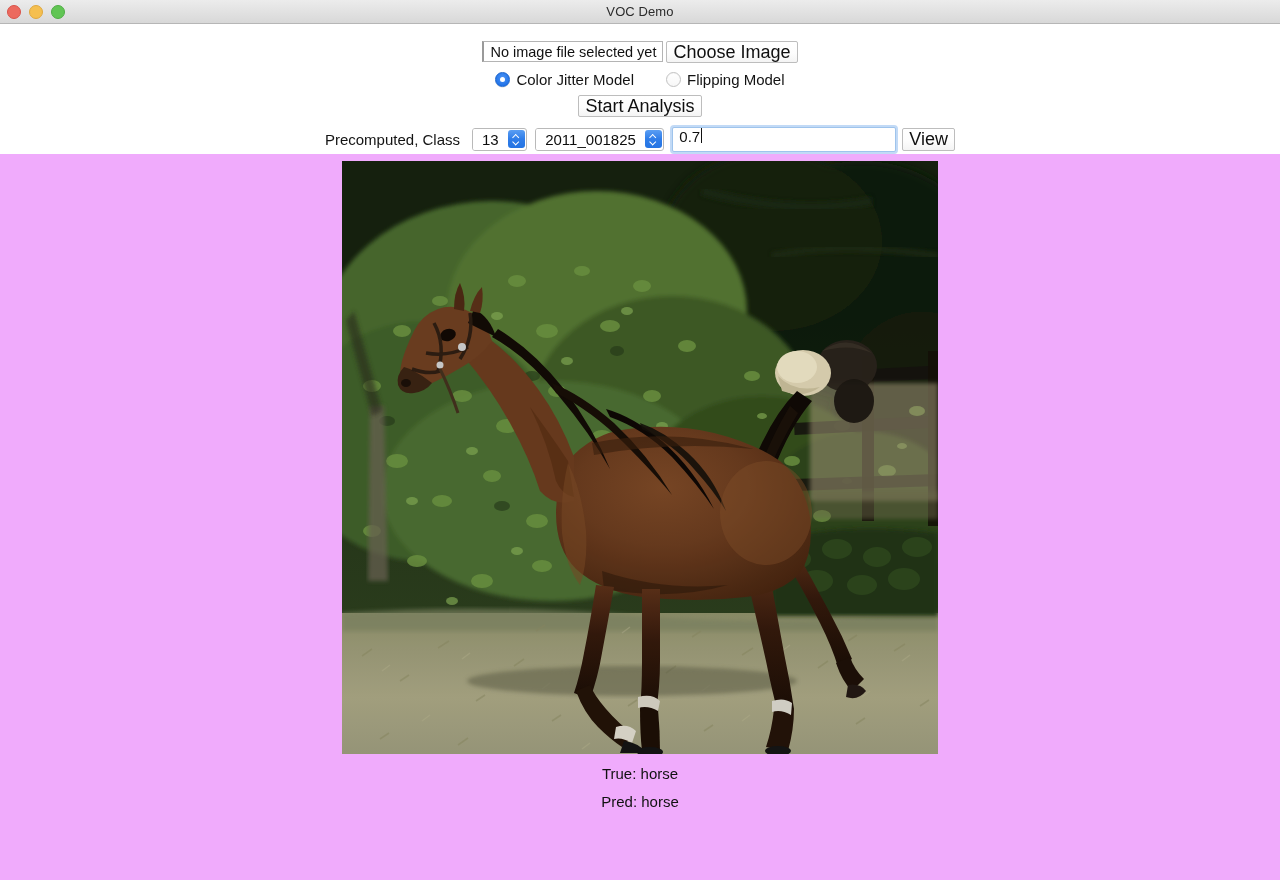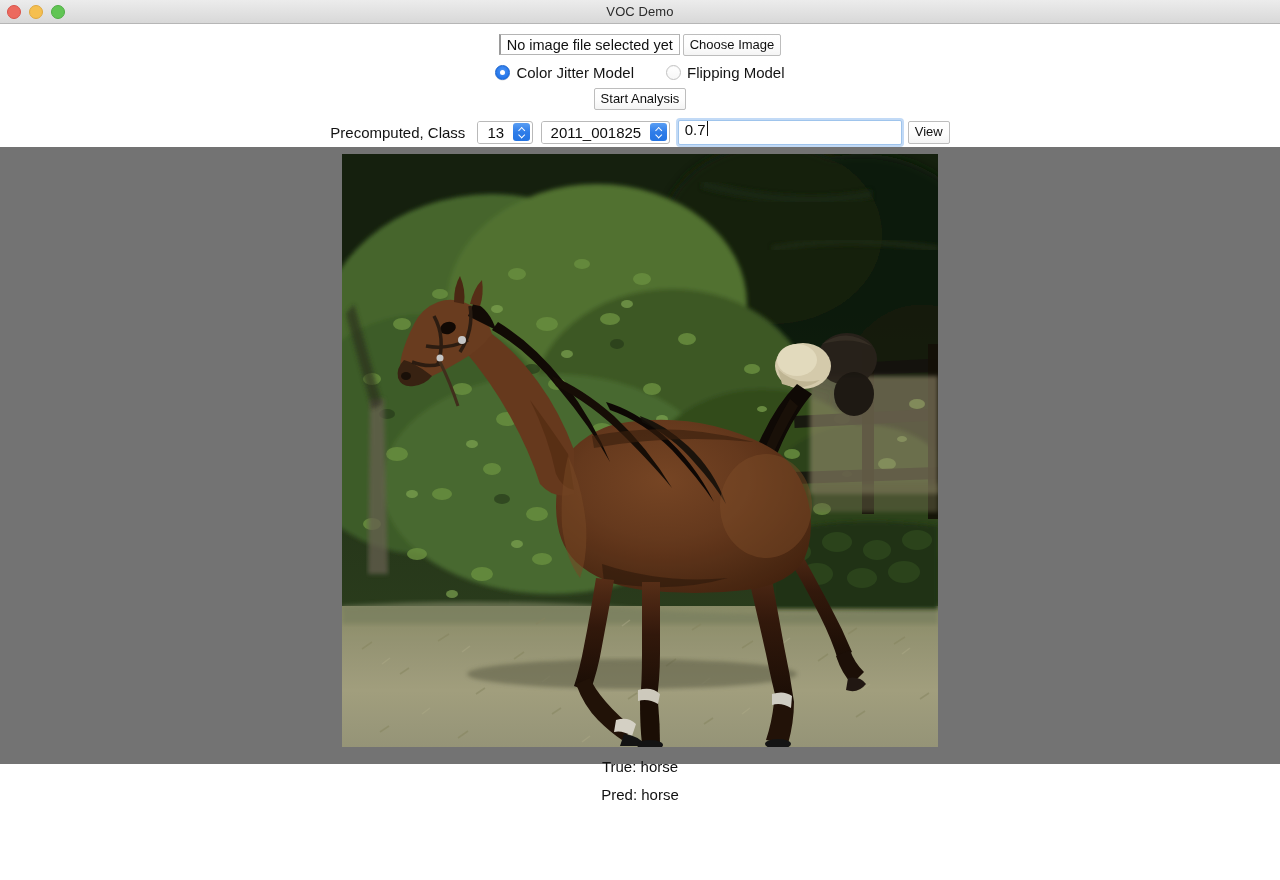--- a/index.html
+++ b/index.html
@@ -6,22 +6,22 @@
     margin: 0; padding: 0;
     width: 1280px; height: 880px;
     background: #ffffff;
     font-family: "Liberation Sans", sans-serif;
     overflow: hidden;
   }
 
   #app-window {
     position: relative;
     width: 1280px;
-    height: 764px;
-    background: #737373;
+    height: 880px;
+    background: #f0abfc;
   }
 
   
   .titlebar {
     position: relative;
     height: 23px;
     background: linear-gradient(to bottom, #ececec 0%, #e2e2e2 50%, #d8d8d8 100%);
     border-bottom: 1px solid #b6b6b6;
     display: flex;
     align-items: center;
@@ -54,21 +54,21 @@
   .toolbar {
     padding-top: 3px;
     background: #ffffff;
   }
   .row {
     display: flex;
     align-items: center;
     justify-content: center;
     margin: 0 auto;
   }
-  .row-1 { height: 27px; margin-top: 4px; }
+  .row-1 { height: 27px; margin-top: 11px; }
   .row-2 { height: 25px; margin-top: 2px; }
   .row-3 { height: 25px; margin-top: 1px; align-items: center; }
   .row-4 { height: 30px; margin-top: 6px; }
 
   
   .file-status {
     height: 21px;
     line-height: 21px;
     padding: 0 6px;
     font-size: 14.5px;
@@ -76,21 +76,21 @@
     background: #ffffff;
     border: 1px solid #b4b4b4;
     border-left: 2px solid #9a9a9a;
     box-sizing: border-box;
     white-space: nowrap;
   }
   .btn {
     height: 22px;
     line-height: 20px;
     padding: 0 6px;
-    font-size: 13px;
+    font-size: 18px;
     color: #0f0f0f;
     background: linear-gradient(to bottom, #ffffff 0%, #fdfdfd 55%, #f4f4f4 100%);
     border: 1px solid #bdbdbd;
     border-radius: 2px;
     box-sizing: border-box;
     white-space: nowrap;
     cursor: default;
   }
   .btn-choose { margin-left: 3px; }
   .btn-start  { height: 22px; }

